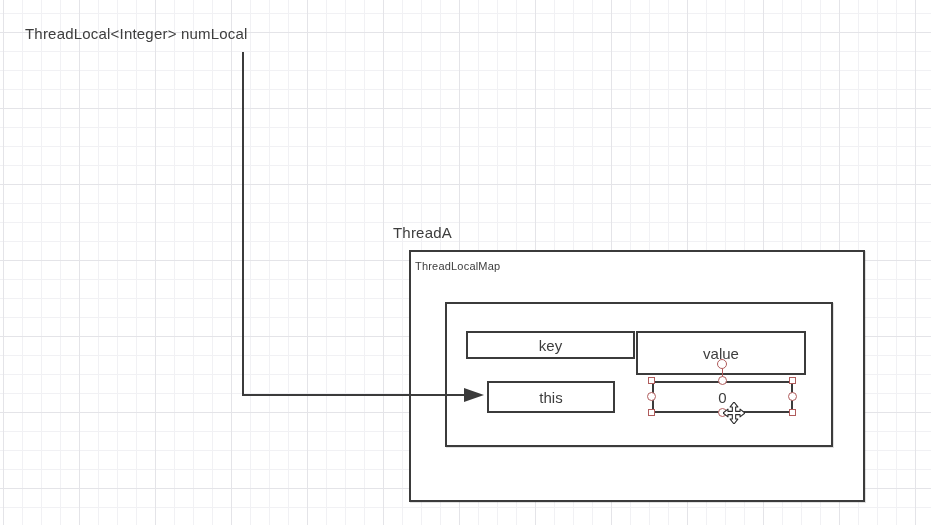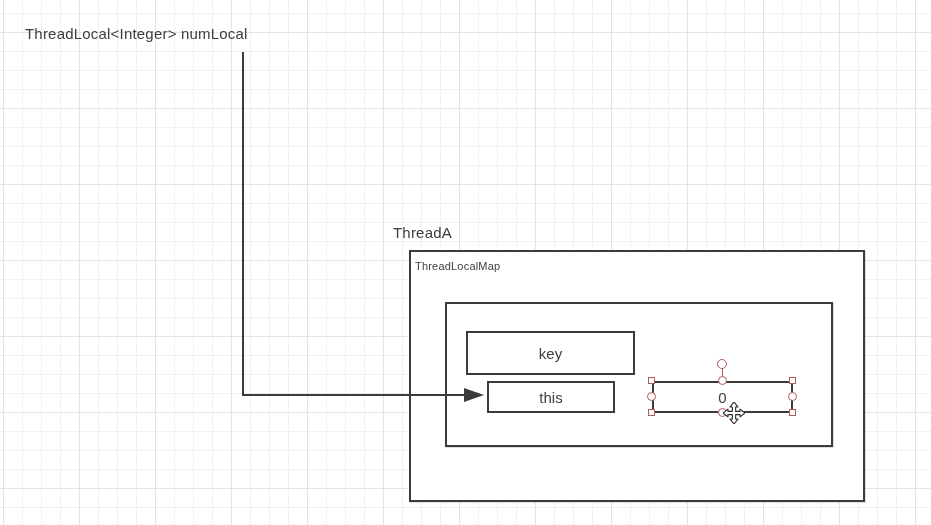--- a/index.html
+++ b/index.html
@@ -84,22 +84,25 @@
   <div class="free-label" style="left:25px;top:25px;">ThreadLocal&lt;Integer&gt; numLocal</div>
 
   <div class="free-label" style="left:393px;top:200px;margin-top:24px;">ThreadA</div>
 
   <div class="shape" style="left:409px;top:250px;width:456px;height:252px;">
     <div class="shape-title">ThreadLocalMap</div>
   </div>
 
   <div class="shape" style="left:445px;top:302px;width:388px;height:145px;"></div>
 
-  <div class="shape cell" style="left:466px;top:331px;width:169px;height:44px;">
+  <div class="shape cell" style="left:466px;top:331px;width:169px;height:28px;">
     <span>key</span>
+  </div>
+  <div class="shape cell" style="left:636px;top:331px;width:170px;height:44px;">
+    <span>value</span>
   </div>
 
   <div class="shape cell" style="left:487px;top:381px;width:128px;height:32px;">
     <span>this</span>
   </div>
   <div class="shape cell" style="left:652px;top:381px;width:141px;height:32px;">
     <span>0</span>
   </div>
 
   <svg class="arrow-layer" width="931" height="525" viewBox="0 0 931 525">

